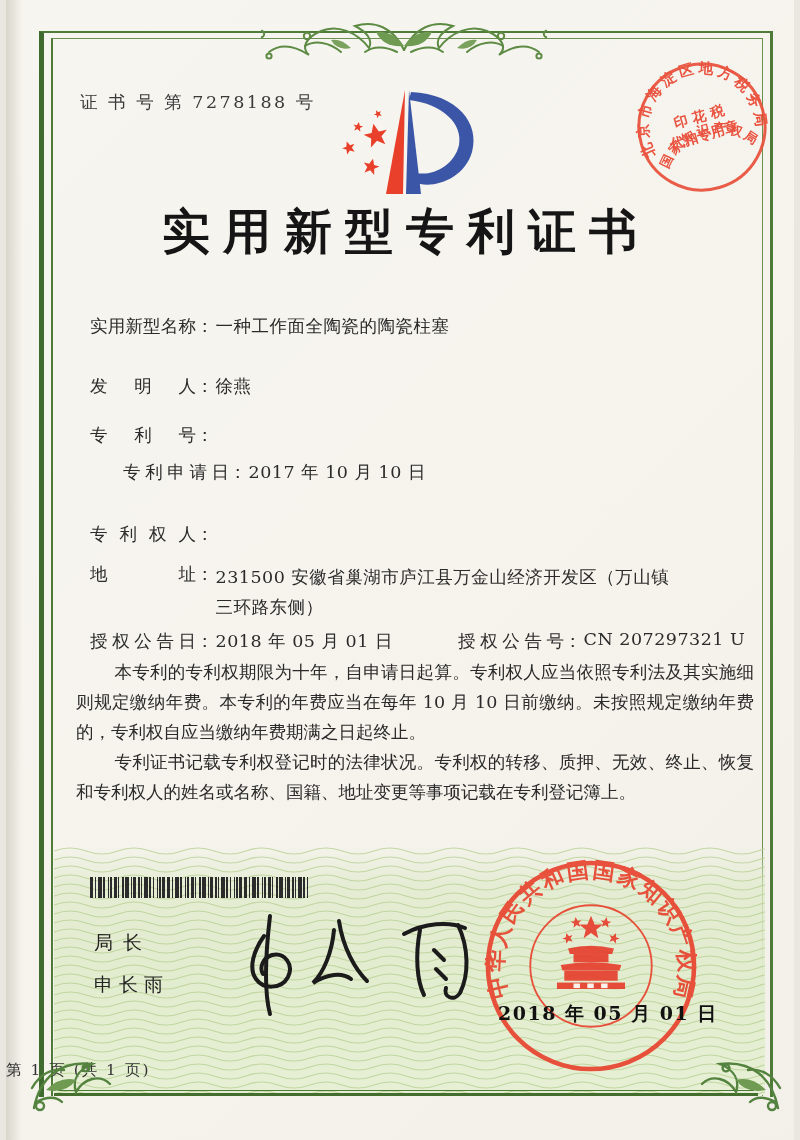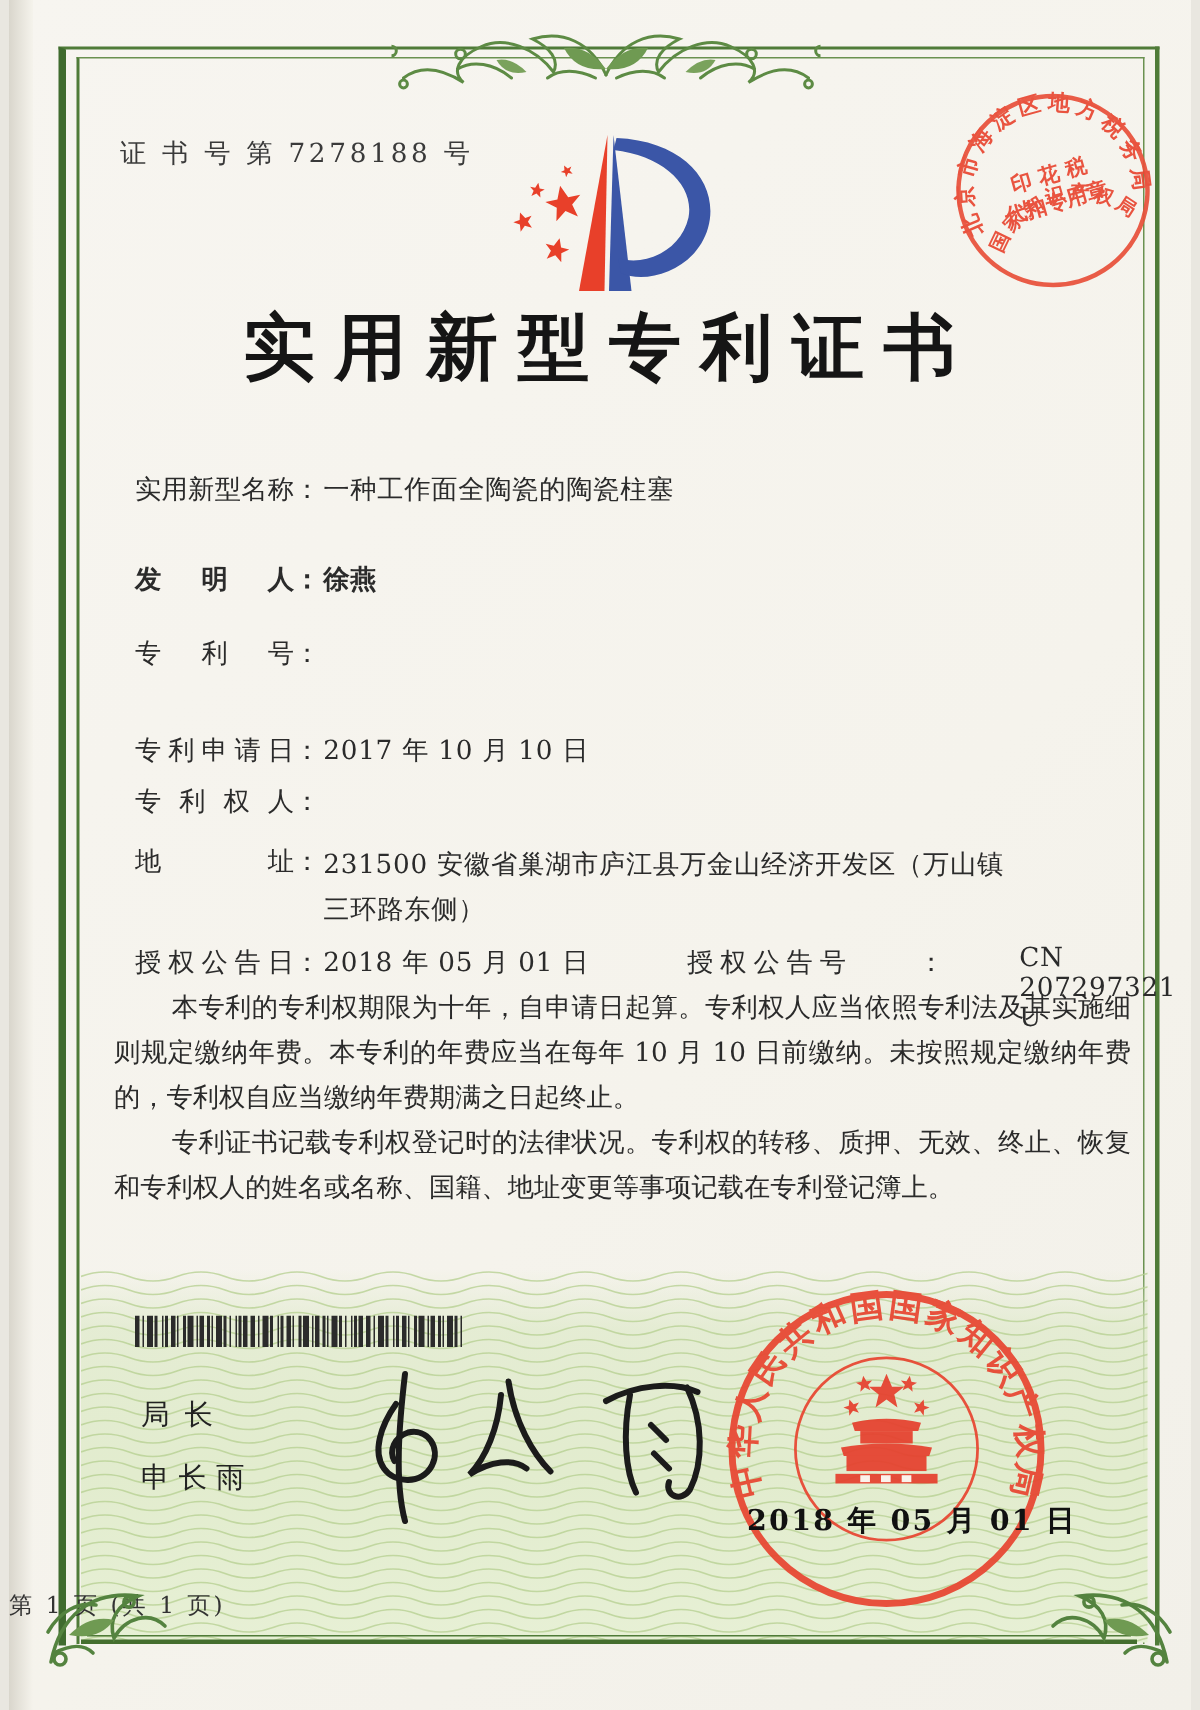--- a/index.html
+++ b/index.html
@@ -26,22 +26,22 @@
   .cert-number{position:absolute;left:74px;top:90px;font-size:17.5px;letter-spacing:2.5px;color:#3a3a3a;z-index:2;}
   .logo{position:absolute;left:322px;top:84px;z-index:2;}
   .tax-stamp{position:absolute;left:616px;top:47px;z-index:4;transform:rotate(-16deg);opacity:.92;}
   .cert-title{position:absolute;left:0;top:200px;width:800px;text-align:center;font-size:48px;
         font-weight:bold;letter-spacing:13px;color:#151515;z-index:2;}
   .frow{position:absolute;left:84px;font-size:17.5px;color:#2b2b2b;display:flex;align-items:flex-start;z-index:2;}
   .flabel{display:inline-block;width:106px;text-align:justify;text-align-last:justify;flex:none;}
   .fcolon{flex:none;}
   .fvalue{margin-left:2px;letter-spacing:.5px;}
   .addr-val{width:470px;line-height:30px;}
-  .r1{top:314px;} .r2{top:374px;font-weight:bold;} .r3{top:423px;} .r4{top:488px;} .r5{top:522px;}
-  .r6{top:562px;} .r7a{top:629px;} .r7b{top:629px;left:452px;gap:48px;}
+  .r1{top:314px;} .r2{top:374px;} .r3{top:423px;} .r4{top:460px;margin-left:33px;} .r5{top:522px;}
+  .r6{top:562px;} .r7a{top:629px;} .r7b{top:629px;left:452px;}
   .body-text{position:absolute;left:70px;top:657px;width:678px;font-size:17.5px;line-height:30px;
         text-align:justify;color:#2a2a2a;z-index:2;}
   .body-text p{margin:0;text-indent:2.2em;}
   .barcode{position:absolute;left:82px;top:877px;z-index:2;}
   .director-title{position:absolute;left:88px;top:930px;font-size:19px;letter-spacing:10px;color:#222;z-index:2;}
   .director-name{position:absolute;left:88px;top:972px;font-size:19px;letter-spacing:6px;color:#222;z-index:2;}
   .signature{position:absolute;left:190px;top:908px;z-index:2;}
   .office-seal{position:absolute;left:470px;top:851px;z-index:3;opacity:.93;}
   .issue-date{position:absolute;left:492px;top:1001px;font-size:19px;font-weight:bold;letter-spacing:1.5px;
         color:#111;z-index:4;}

